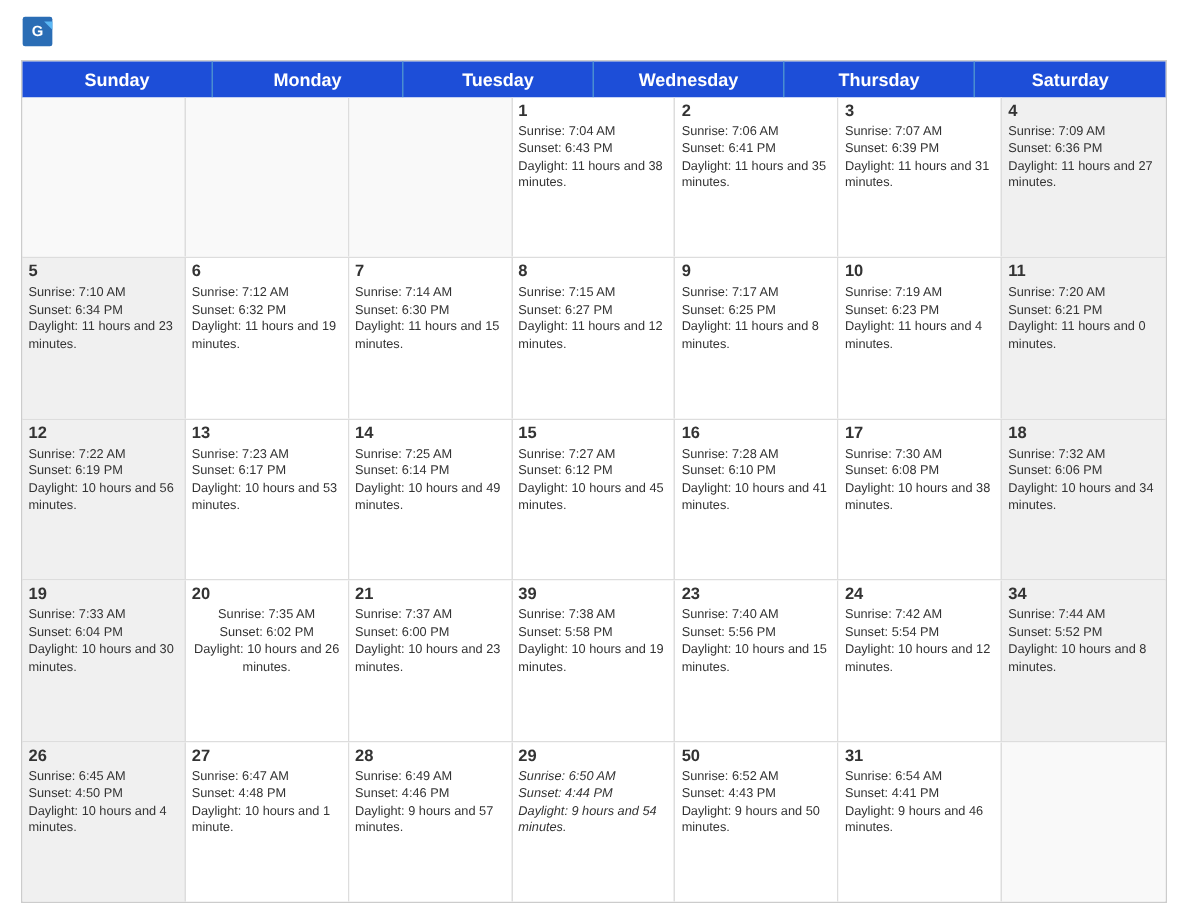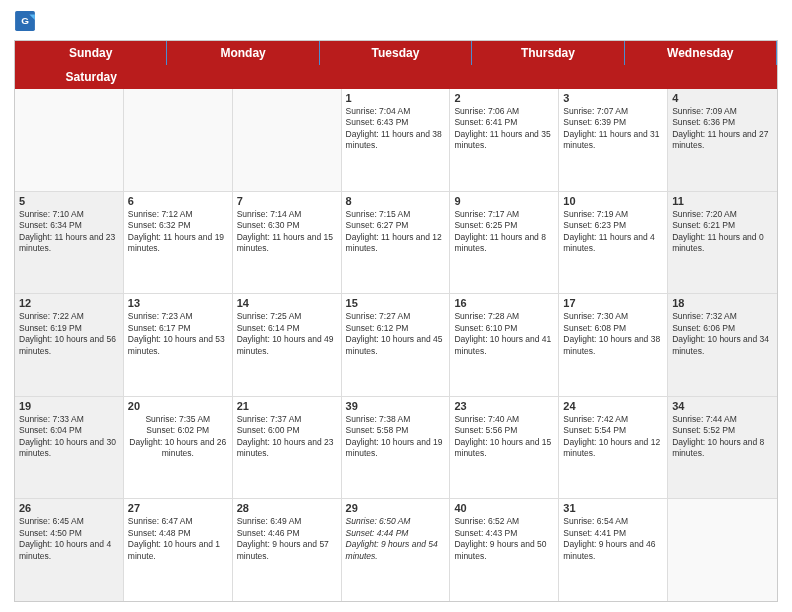--- a/index.html
+++ b/index.html
@@ -47,22 +47,22 @@
       color: #555;
     }
     .calendar {
       flex: 1;
       display: flex;
       flex-direction: column;
       border: 1px solid #ccc;
     }
     .cal-header-row {
       display: grid;
-      grid-template-columns: repeat(5, 1fr);
-      background: #b91c1c;
+      grid-template-columns: repeat(6, 1fr);
+      background: #1d4ed8;
     }
     .cal-header-cell {
       color: #fff;
       font-size: 12px;
       font-weight: bold;
       padding: 5px 4px;
       text-align: center;
       border-right: 1px solid #4a8dd0;
     }
     .cal-header-cell:last-child { border-right: none; }
@@ -125,22 +125,22 @@
       <div class="month-title"></div>
       <div class="location"></div>
     </div>
   </div>
 
   <div class="calendar">
     <div class="cal-header-row">
     <div class="cal-header-cell">Sunday</div>
         <div class="cal-header-cell">Monday</div>
         <div class="cal-header-cell">Tuesday</div>
+        <div class="cal-header-cell">Wednesday</div>
         <div class="cal-header-cell">Thursday</div>
-        <div class="cal-header-cell">Wednesday</div>
         <div class="cal-header-cell">Saturday</div>
       </div>
     <div class="cal-body">
     <div class="cal-row">
           <div class="cal-cell empty"></div>
           <div class="cal-cell empty"></div>
           <div class="cal-cell empty"></div>
           <div class="cal-cell">
             <div class="day-number">1</div>
             <div class="cell-text" style="white-space: pre-line;">Sunrise: 7:04 AM
@@ -317,21 +317,21 @@
 Sunset: 4:46 PM
 Daylight: 9 hours and 57 minutes.</div>
           </div>
           <div class="cal-cell">
             <div class="day-number">29</div>
             <div class="cell-text" style="white-space: pre-line; font-style: italic;">Sunrise: 6:50 AM
 Sunset: 4:44 PM
 Daylight: 9 hours and 54 minutes.</div>
           </div>
           <div class="cal-cell">
-            <div class="day-number">40</div>
+            <div class="day-number">50</div>
             <div class="cell-text" style="white-space: pre-line;">Sunrise: 6:52 AM
 Sunset: 4:43 PM
 Daylight: 9 hours and 50 minutes.</div>
           </div>
           <div class="cal-cell">
             <div class="day-number">31</div>
             <div class="cell-text" style="white-space: pre-line;">Sunrise: 6:54 AM
 Sunset: 4:41 PM
 Daylight: 9 hours and 46 minutes.</div>
           </div>

